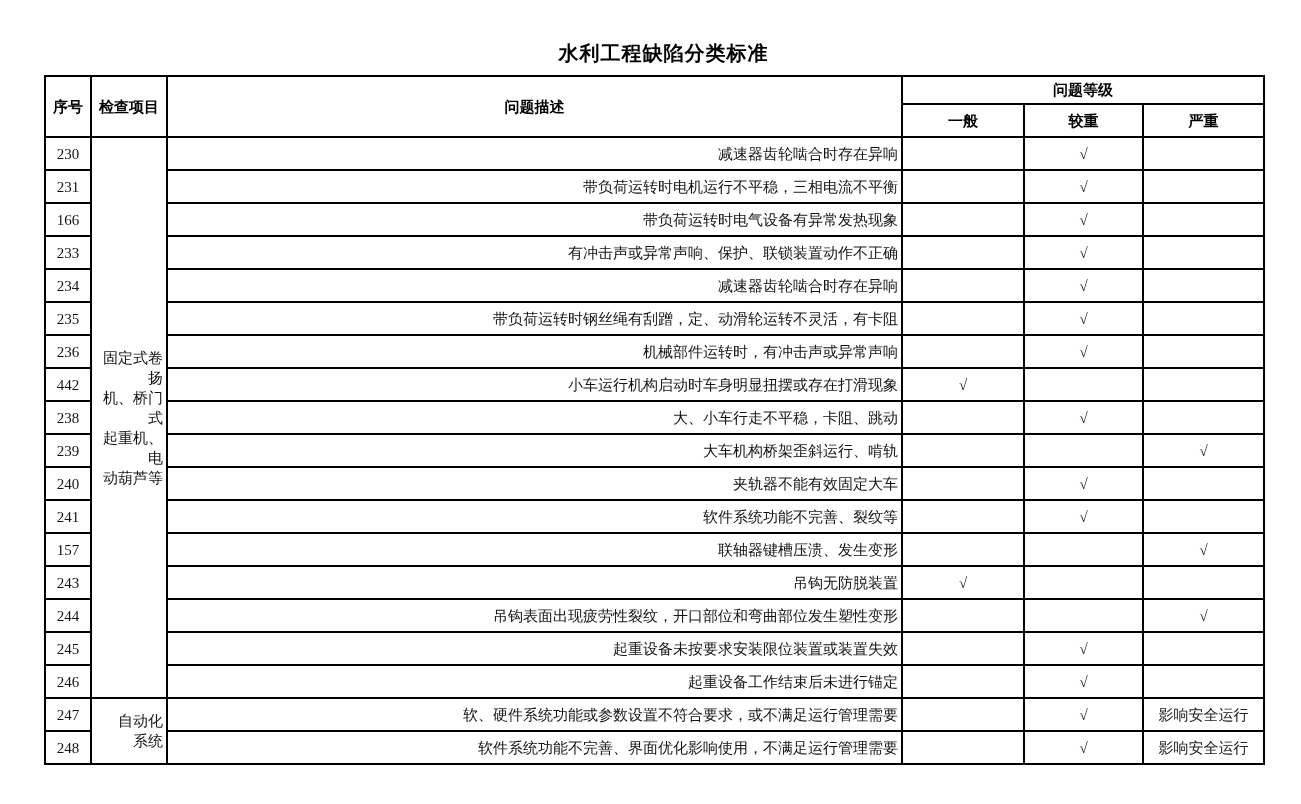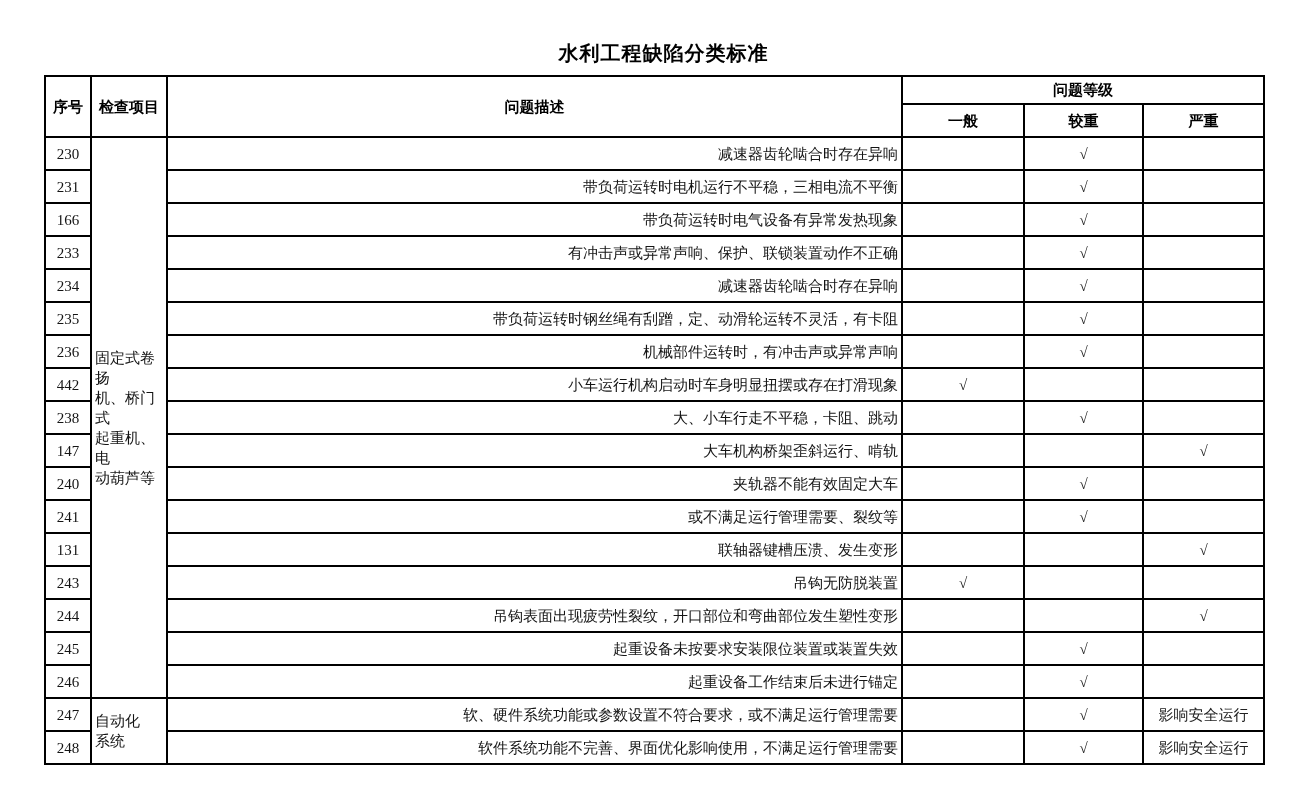--- a/index.html
+++ b/index.html
@@ -38,21 +38,21 @@
   tr.data { height: 33px; }
 
   .th {
     text-align: center;
     font-weight: bold;
     font-family: "Liberation Sans", "DejaVu Sans", sans-serif;
     font-size: 15px;
     color: #000000;
   }
   .c-seq { text-align: center; font-family: "Liberation Serif", "DejaVu Serif", serif; font-size: 15px; }
-  .c-item { text-align: left; white-space: pre-line; line-height: 23px; }
+  .c-item { text-align: right; white-space: pre-line; line-height: 23px; }
   .c-desc { text-align: right; padding-left: 4px; }
   .c-mark { text-align: center; font-size: 14px; color: #222; }
 </style>
 </head>
 <body>
 
 <div class="page">
 
   <div class="doc-title">水利工程缺陷分类标准</div>
 
@@ -140,42 +140,42 @@
       <td class="c-mark"></td>
     </tr>
     <tr class="data">
       <td class="c-seq">238</td>
       <td class="c-desc">大、小车行走不平稳，卡阻、跳动</td>
       <td class="c-mark"></td>
       <td class="c-mark">√</td>
       <td class="c-mark"></td>
     </tr>
     <tr class="data">
-      <td class="c-seq">147</td>
+      <td class="c-seq">239</td>
       <td class="c-desc">大车机构桥架歪斜运行、啃轨</td>
       <td class="c-mark"></td>
       <td class="c-mark"></td>
       <td class="c-mark">√</td>
     </tr>
     <tr class="data">
       <td class="c-seq">240</td>
       <td class="c-desc">夹轨器不能有效固定大车</td>
       <td class="c-mark"></td>
       <td class="c-mark">√</td>
       <td class="c-mark"></td>
     </tr>
     <tr class="data">
       <td class="c-seq">241</td>
-      <td class="c-desc">或不满足运行管理需要、裂纹等</td>
-      <td class="c-mark"></td>
-      <td class="c-mark">√</td>
-      <td class="c-mark"></td>
-    </tr>
-    <tr class="data">
-      <td class="c-seq">131</td>
+      <td class="c-desc">软件系统功能不完善、裂纹等</td>
+      <td class="c-mark"></td>
+      <td class="c-mark">√</td>
+      <td class="c-mark"></td>
+    </tr>
+    <tr class="data">
+      <td class="c-seq">157</td>
       <td class="c-desc">联轴器键槽压溃、发生变形</td>
       <td class="c-mark"></td>
       <td class="c-mark"></td>
       <td class="c-mark">√</td>
     </tr>
     <tr class="data">
       <td class="c-seq">243</td>
       <td class="c-desc">吊钩无防脱装置</td>
       <td class="c-mark">√</td>
       <td class="c-mark"></td>

